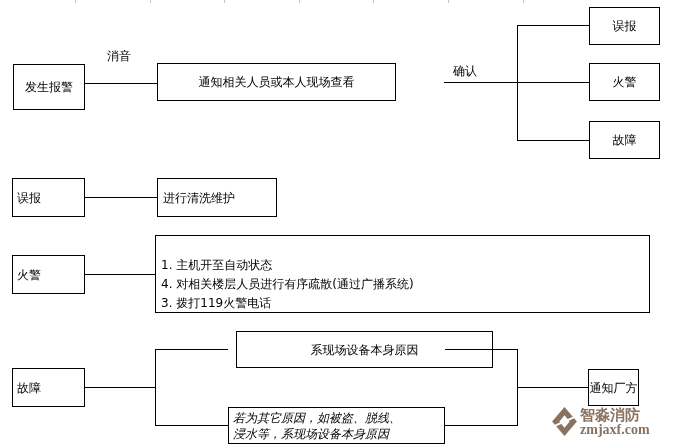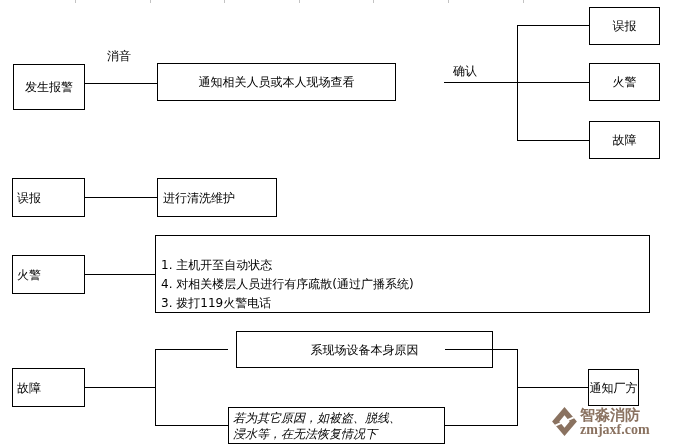--- a/index.html
+++ b/index.html
@@ -79,21 +79,21 @@
   <div class="box left" style="left:12px;top:368px;width:73px;height:39px">故障</div>
   <div class="line" style="left:85px;top:387px;width:70px;height:1px"></div>
   <div class="line" style="left:155px;top:349px;width:1px;height:77px"></div>
   <div class="line" style="left:155px;top:349px;width:73px;height:1px"></div>
   <div class="line" style="left:155px;top:425px;width:73px;height:1px"></div>
 
   <div class="box center" style="left:236px;top:331px;width:257px;height:37px">系现场设备本身原因</div>
 
   <div class="twoline" style="left:228px;top:407px;width:217px;height:37px">
     <span>若为其它原因，如被盗、脱线、</span>
-    <span>浸水等，在无法恢复情况下</span>
+    <span>浸水等，系现场设备本身原因</span>
   </div>
 
   <div class="line" style="left:445px;top:349px;width:72px;height:1px"></div>
   <div class="line" style="left:445px;top:425px;width:72px;height:1px"></div>
   <div class="line" style="left:517px;top:349px;width:1px;height:77px"></div>
   <div class="line" style="left:517px;top:387px;width:71px;height:1px"></div>
 
   <div class="box center" style="left:588px;top:369px;width:51px;height:37px">通知厂方</div>
 
   <div class="logo">

